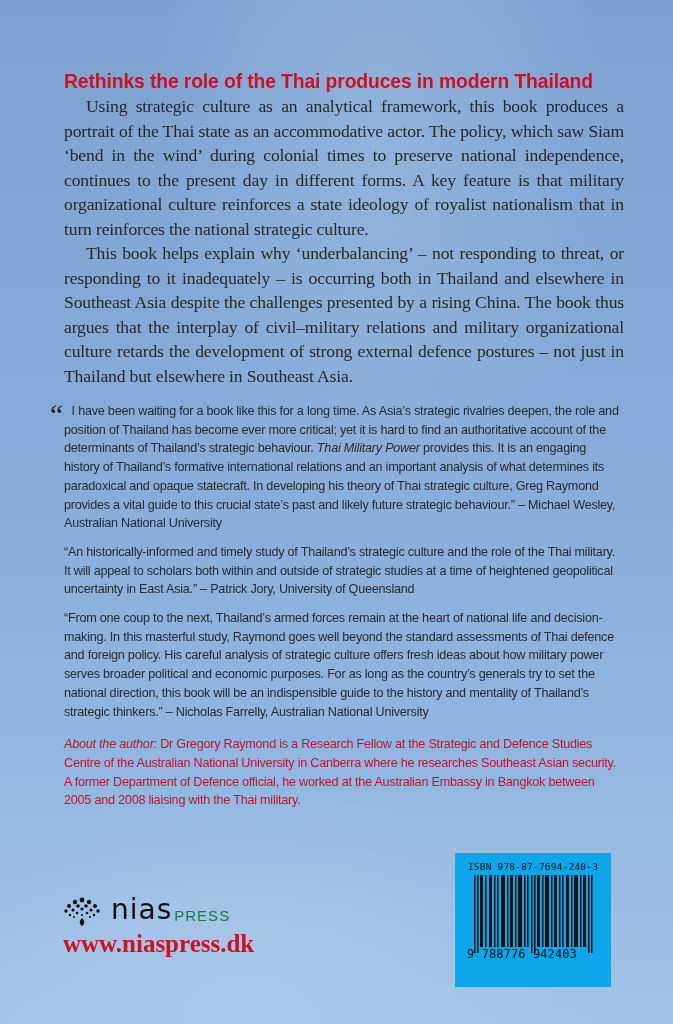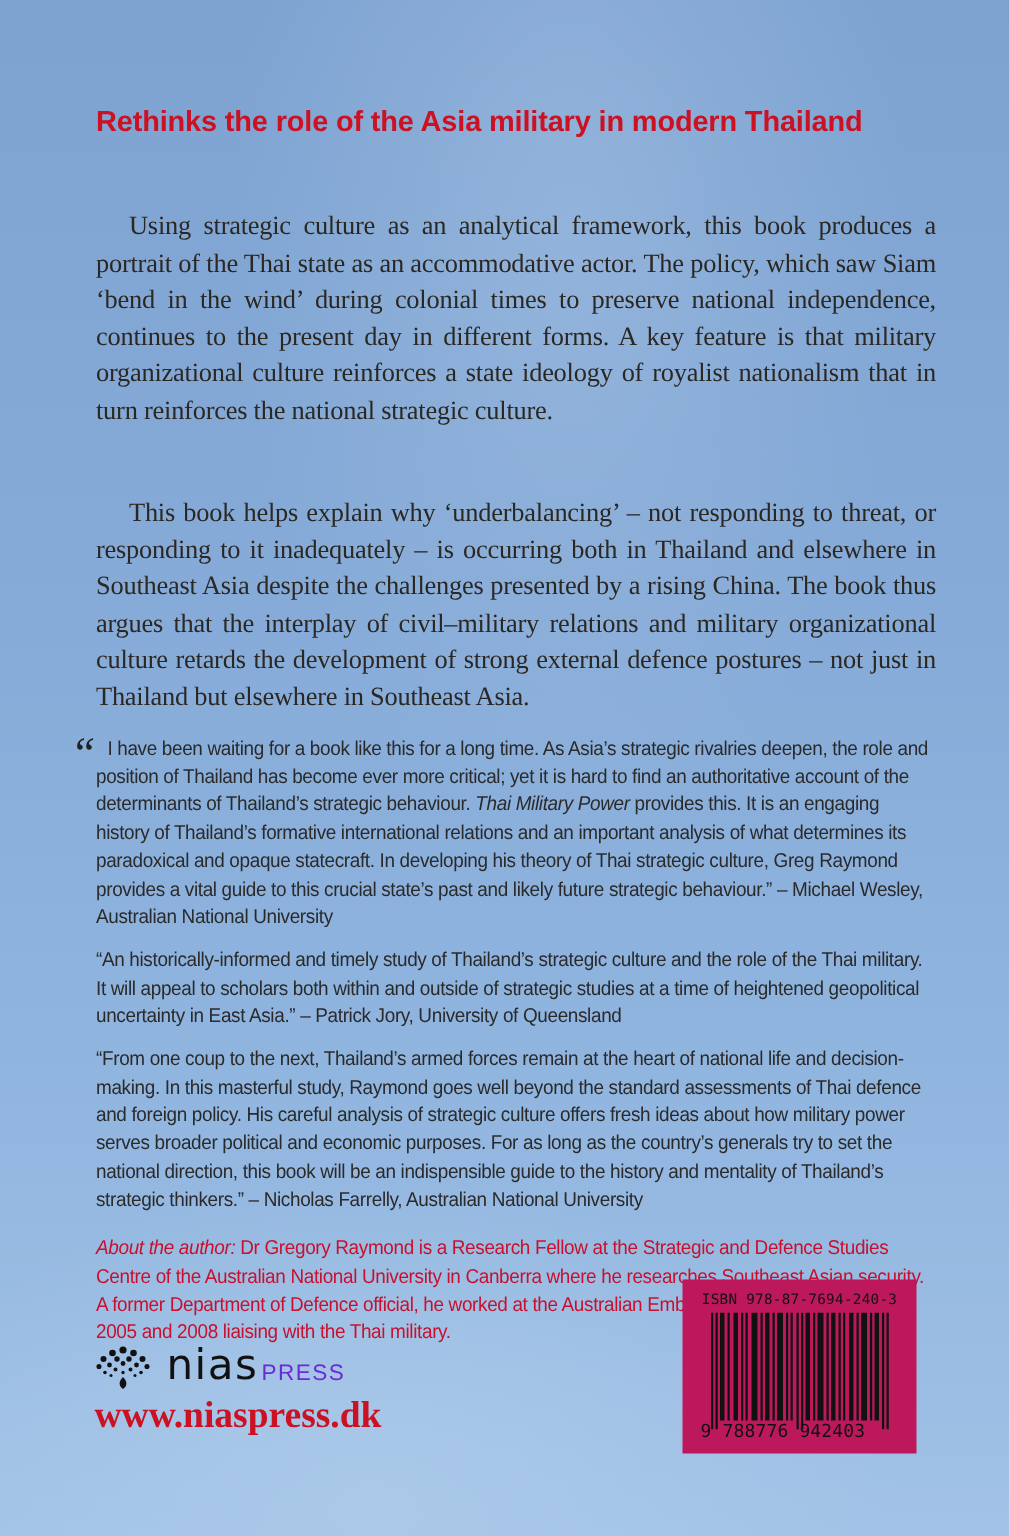--- a/index.html
+++ b/index.html
@@ -13,21 +13,21 @@
   .page { position: absolute; left: 64px; top: 70px; width: 560px; }
   .headline {
     font-family: "Liberation Sans", sans-serif; font-weight: bold;
     color: #cc1122; font-size: 19.3px; line-height: 24px; margin: 0; letter-spacing: -0.1px;
   }
   .body-text {
     font-family: "Liberation Serif", serif; color: #2b2722;
     font-size: 17.6px; line-height: 24.5px; margin: 0; text-align: justify;
     letter-spacing: -0.15px;
   }
-  .body-text.indent { text-indent: 22px; margin-top: 44px; }
+  .body-text.indent { text-indent: 22px; }
   .quotes { margin-top: 14px; position: relative; }
   .quote {
     font-family: "Liberation Sans", sans-serif; color: #2b2a2a;
     font-size: 13.3px; line-height: 18.7px; margin: 0 0 10px 0; letter-spacing: -0.25px;
     transform: scaleX(0.95); transform-origin: left top; width: 590px;
   }
   .quote.first { text-indent: 8px; }
   .quote-mark {
     position: absolute; left: -17px; top: -2px;
     font-family: "Liberation Serif", serif; font-style: italic; font-size: 30px; color: #222;
@@ -40,45 +40,45 @@
     transform: scaleX(0.95); transform-origin: left top; width: 590px;
   }
   .about .label { font-style: italic; }
   .logo { position: absolute; left: 63px; top: 896px; display: flex; align-items: flex-start; }
   .logo-mark { width: 38px; height: 32px; }
   .logo-text {
     font-family: "DejaVu Sans", sans-serif; font-size: 28px; color: #111; margin-left: 10px;
     letter-spacing: 1px; line-height: 28px;
   }
   .logo-press {
-    font-family: "Liberation Sans", sans-serif; font-size: 15px; color: #6d28d9; letter-spacing: 1px;
+    font-family: "Liberation Sans", sans-serif; font-size: 15px; color: #15803d; letter-spacing: 1px;
     margin-left: 2px; line-height: 28px; padding-top: 6px;
   }
   .url {
     position: absolute; left: 63px; top: 930px;
     font-family: Liberation Serif, serif; font-weight: bold; color: #cc1122; font-size: 25px;
   }
   .isbn-box {
-    position: absolute; left: 455px; top: 853px; width: 156px; height: 116px; background: #be185d;
+    position: absolute; left: 455px; top: 853px; width: 156px; height: 134px; background: #0ea5e9;
   }
   .isbn-label {
     position: absolute; left: 0; right: 0; top: 8px; text-align: center;
     font-family: "DejaVu Sans Mono", monospace; font-size: 9.5px; color: #111; letter-spacing: 0.2px;
   }
   .barcode { position: absolute; left: 13px; top: 22px; width: 132px; height: 78px; }
   .barcode-digits {
     position: absolute; left: 12px; top: 94px;
     font-family: "DejaVu Sans Mono", monospace; font-size: 12px; color: #111; letter-spacing: 0.1px;
   }
 </style>
 </head>
 <body>
 
 <div class="page">
-  <h1 class="headline">Rethinks the role of the Asia military in modern Thailand</h1>
+  <h1 class="headline">Rethinks the role of the Thai produces in modern Thailand</h1>
   <p class="body-text indent">Using strategic culture as an analytical framework, this book produces a portrait of the Thai state as an accommodative actor. The policy, which saw Siam ‘bend in the wind’ during colonial times to preserve national independence, continues to the present day in different forms. A key feature is that military organizational culture reinforces a state ideology of royalist nationalism that in turn reinforces the national strategic culture.</p>
   <p class="body-text indent">This book helps explain why ‘underbalancing’ – not responding to threat, or responding to it inadequately – is occurring both in Thailand and elsewhere in Southeast Asia despite the challenges presented by a rising China. The book thus argues that the interplay of civil–military relations and military organizational culture retards the development of strong external defence postures – not just in Thailand but elsewhere in Southeast Asia.</p>
 
   <div class="quotes">
     <span class="quote-mark">“</span>
     <p class="quote first"><span>I have been waiting for a book like this for a long time. As Asia’s strategic rivalries deepen, the role and position of Thailand has become ever more critical; yet it is hard to find an authoritative account of the determinants of Thailand’s strategic behaviour. </span><span class="title-italic">Thai Military Power</span><span> provides this. It is an engaging history of Thailand’s formative international relations and an important analysis of what determines its paradoxical and opaque statecraft. In developing his theory of Thai strategic culture, Greg Raymond provides a vital guide to this crucial state’s past and likely future strategic behaviour.” – Michael Wesley, Australian National University</span></p>
     <p class="quote">“An historically-informed and timely study of Thailand’s strategic culture and the role of the Thai military. It will appeal to scholars both within and outside of strategic studies at a time of heightened geopolitical uncertainty in East Asia.” – Patrick Jory, University of Queensland</p>
     <p class="quote">“From one coup to the next, Thailand’s armed forces remain at the heart of national life and decision-making. In this masterful study, Raymond goes well beyond the standard assessments of Thai defence and foreign policy. His careful analysis of strategic culture offers fresh ideas about how military power serves broader political and economic purposes. For as long as the country’s generals try to set the national direction, this book will be an indispensible guide to the history and mentality of Thailand’s strategic thinkers.” – Nicholas Farrelly, Australian National University</p>
   </div>
 

